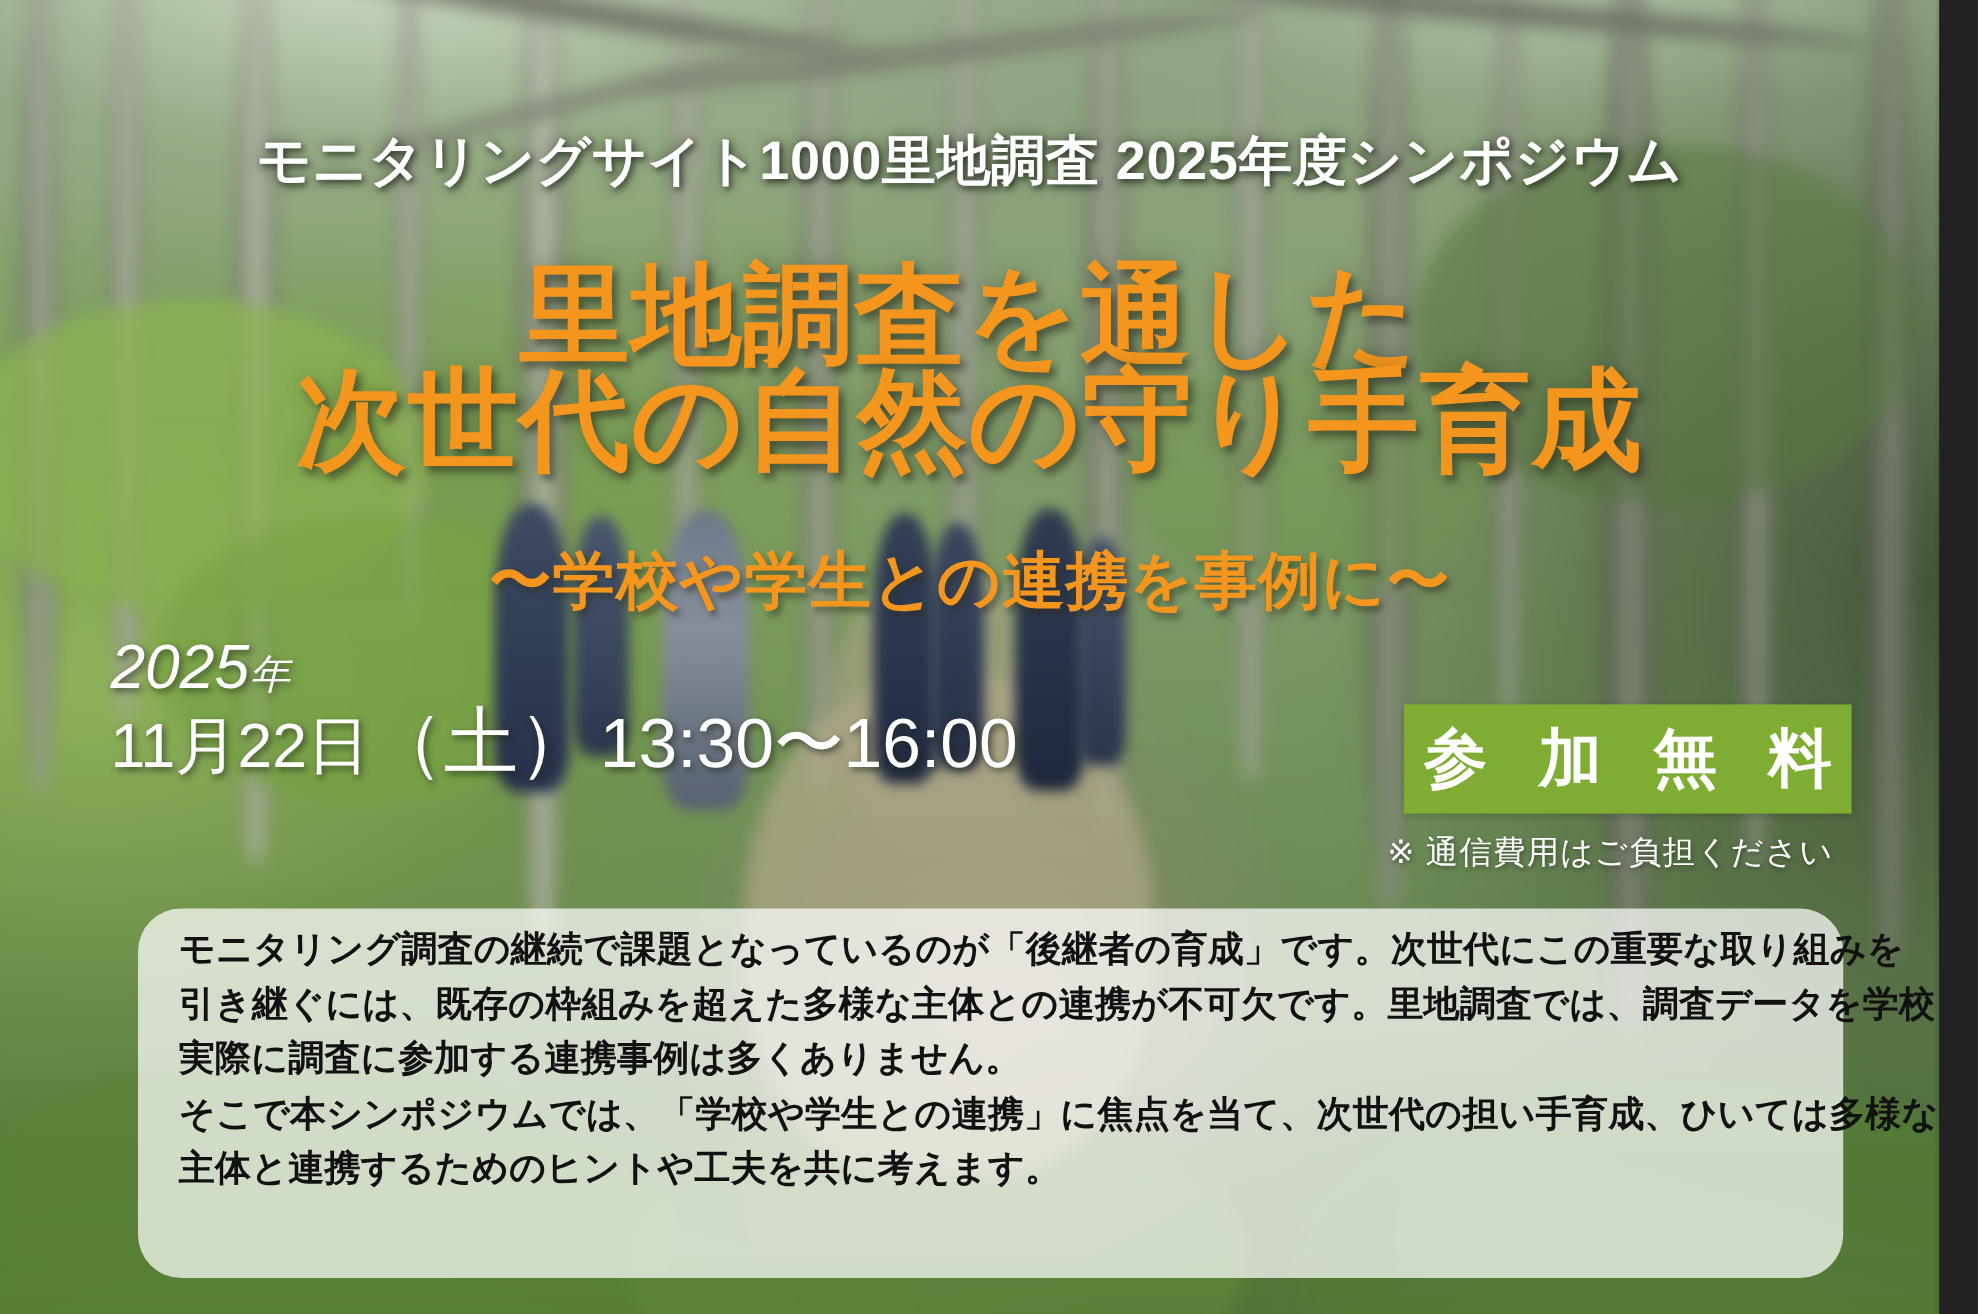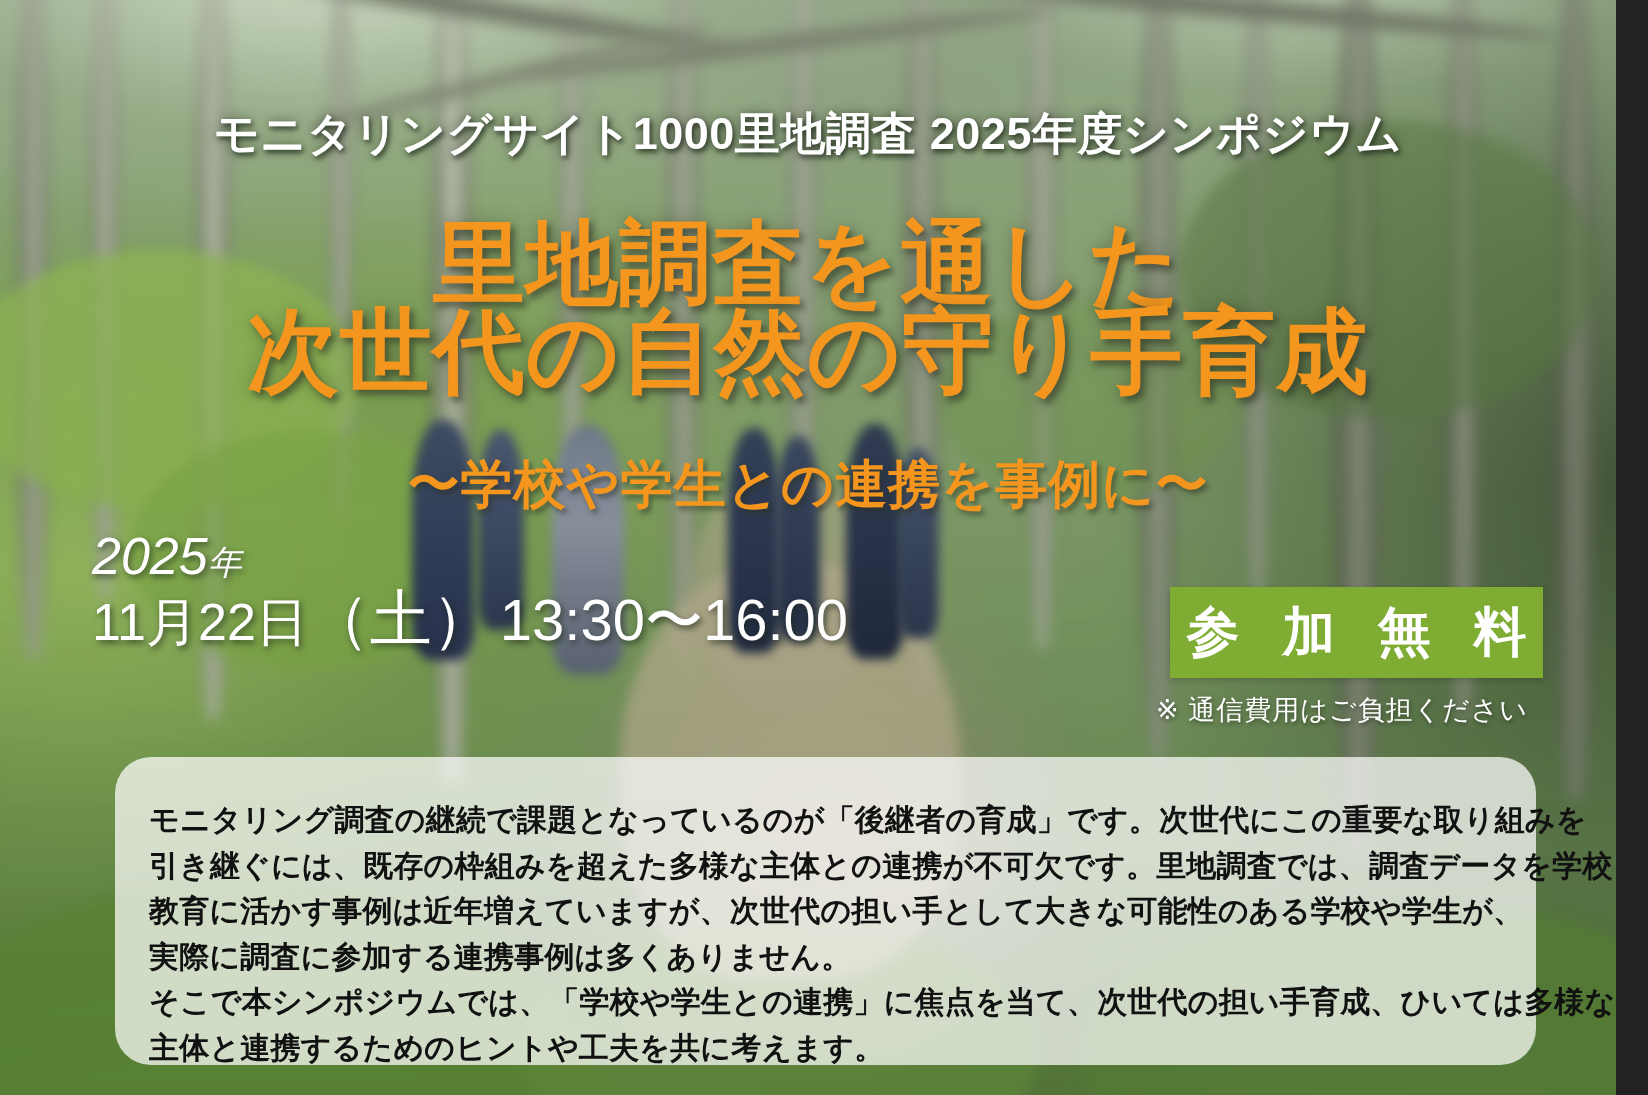--- a/index.html
+++ b/index.html
@@ -182,21 +182,21 @@
 
   .body-card {
     position: absolute;
     left: 115px;
     top: 757px;
     width: 1421px;
     height: 308px;
     background: rgba(255,255,255,0.72);
     border-radius: 36px;
     box-sizing: border-box;
-    padding: 40px 34px 20px 34px;
+    padding: 12px 34px 20px 34px;
   }
   .body-card p {
     margin: 0;
     color: #111111;
     font-size: 30px;
     font-weight: 700;
     line-height: 1.52;
     letter-spacing: 0.2px;
     white-space: nowrap;
   }
@@ -276,20 +276,19 @@
       </div>
     </div>
 
     <div class="free-badge">参 加 無 料</div>
 
     <div class="badge-note">※ 通信費用はご負担ください</div>
 
     <div class="body-card">
       <p>モニタリング調査の継続で課題となっているのが「後継者の育成」です。次世代にこの重要な取り組みを</p>
       <p>引き継ぐには、既存の枠組みを超えた多様な主体との連携が不可欠です。里地調査では、調査データを学校</p>
-      <p>教育に活かす事例は近年増えていますが、次世代の担い手として大きな可能性のある学校や学生が、</p>
       <p>実際に調査に参加する連携事例は多くありません。</p>
       <p>そこで本シンポジウムでは、「学校や学生との連携」に焦点を当て、次世代の担い手育成、ひいては多様な</p>
       <p>主体と連携するためのヒントや工夫を共に考えます。</p>
     </div>
 
   </div>
 </div>
 
 </body></html>

